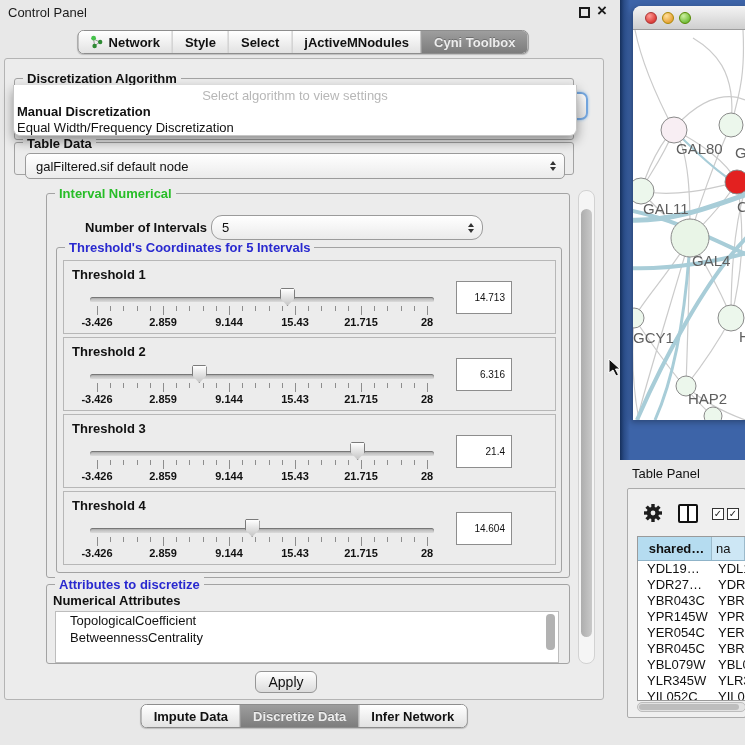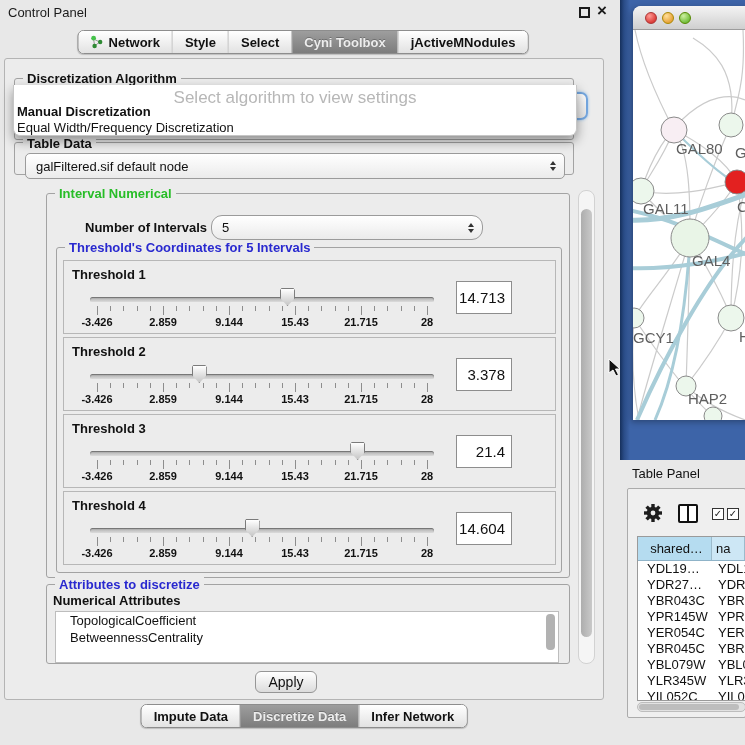--- a/index.html
+++ b/index.html
@@ -50,21 +50,21 @@
   
   #algo-group { left:14px; top:78px; width:560px; height:62px; }
   #algo-combo-end { left:552px; top:92px; width:36px; height:28px; border-radius:7px;
                     border:2px solid #74a7e0; background:linear-gradient(#fdfdfd,#e4e4e4);
                     box-shadow:0 0 3px #8fc0ef; z-index:4; }
   #algo-combo-end .stepper { right:9px; }
   #algo-popup { left:13px; top:85px; width:564px; height:51px; background:#fff;
                 border:1px solid #c6c6c6; border-top:none; border-radius:0 0 7px 7px;
                 box-shadow:0 5px 12px rgba(0,0,0,.40); z-index:10; overflow:hidden; }
   .dd-prompt { position:absolute; left:0; top:3px; width:100%; text-align:center;
-               color:#b7b7b7; font-size:17px; }
+               color:#b7b7b7; font-size:13px; }
   .dd-item { position:absolute; left:3px; font-size:13px; white-space:nowrap; }
   .dd-item.i0 { top:19px; font-weight:bold; }
   .dd-item.i1 { top:35px; }
 
   
   #tabledata-group { left:14px; top:142px; width:560px; height:33px; }
   #tabledata-title { top:-7px; }
   #tabledata-combo { left:10px; top:10px; width:540px; height:26px; }
 
   
@@ -82,21 +82,21 @@
               box-shadow:inset 0 1px 1px rgba(0,0,0,.35); }
   .th-thumb { position:absolute; top:27px; width:15px; height:18px;
               background:linear-gradient(#ffffff,#c7c7c7); border:1px solid #7b7b7b;
               clip-path:polygon(10% 0,90% 0,100% 12%,100% 55%,50% 100%,0 55%,0 12%); }
   .th-ticks { position:absolute; left:33px; top:45px; width:330px; height:10px; }
   .tick { position:absolute; width:1px; background:#8d8d8d; top:0; }
   .tick.minor { height:5px; } .tick.major { height:9px; }
   .th-ticklabels { position:absolute; left:33px; top:55px; width:330px; height:12px; }
   .tlabel { position:absolute; transform:translateX(-50%); font-size:11px; font-weight:bold; white-space:nowrap; }
   .th-value { position:absolute; left:392px; top:20px; width:56px; height:33px; background:#fff;
-              border:1px solid #8d8d8d; font-size:15px; text-align:right; line-height:31px; padding-right:6px; }
+              border:1px solid #8d8d8d; font-size:10px; text-align:right; line-height:31px; padding-right:6px; }
 
   
   #attr-group { left:46px; top:584px; width:524px; height:80px; }
   #attr-sub { position:absolute; left:6px; top:8px; font-size:13px; font-weight:bold; }
   #attr-list { position:absolute; left:8px; top:26px; width:504px; height:52px; background:#fff;
                border:1px solid #bdbdbd; overflow:hidden; font-size:13px; }
   .attr-item { padding-left:14px; line-height:17px; white-space:nowrap; }
   #attr-scroll { position:absolute; right:3px; top:2px; width:9px; height:36px;
                  background:#b2b2b2; border-radius:4px; }
 
@@ -136,21 +136,21 @@
         font-size:10px; line-height:9px; text-align:center; color:#222; background:#fff; }
   #cb1 { left:84px; } #cb2 { left:99px; }
 
   #tp-table { position:absolute; left:9px; top:47px; width:109px; height:165px; background:#fff;
               border:1px solid #9a9a9a; overflow:hidden; }
   #tp-header { display:flex; height:24px; border-bottom:1px solid #8fb3c8; }
   .tp-hcell { font-size:13px; line-height:23px; background:#cde7f5; padding-left:4px;
               border-right:1px solid #9cbacb; overflow:hidden; white-space:nowrap; }
   .tp-hcell.c0 { width:74px; text-align:center; }
   .tp-hcell.c1 { flex:1; }
-  .tp-hcell.tp-hsel { background:#b5dcf0; }
+  .tp-hcell.tp-hsel { background:#b5dcf0;font-weight:bold; }
   .tp-row { display:flex; height:16px; font-size:13px; line-height:16px; white-space:nowrap; }
   .tp-cell { overflow:hidden; }
   .tp-cell.c0 { width:74px; padding-left:9px; }
   .tp-cell.c1 { flex:1; padding-left:6px; }
   #tp-hscroll { position:absolute; left:9px; top:213px; width:109px; height:10px;
                 background:#e2e2e2; border:1px solid #bdbdbd; border-radius:5px; }
   #tp-hthumb { position:absolute; left:1px; top:1px; width:100px; height:6px;
                background:#bdbdbd; border-radius:3px; }
 
   #cursor { left:608px; top:358px; z-index:20; }
@@ -174,25 +174,25 @@
           <circle cx="4" cy="11" r="2.2" fill="#2f8a34"></circle>
         </svg>
         <span>Network</span>
       </div>
       <div class="seg">
         <span>Style</span>
       </div>
       <div class="seg">
         <span>Select</span>
       </div>
+      <div class="seg">
+        <span>jActiveMNodules</span>
+      </div>
       <div class="seg sel">
         <span>Cyni Toolbox</span>
-      </div>
-      <div class="seg">
-        <span>jActiveMNodules</span>
       </div>
     </div>
 </div>
 
 <div class="abs" id="main-panel"></div>
 
 <div class="abs group" id="algo-group">
   <span class="gtitle">Discretization Algorithm</span>
 </div>
 <div class="abs" id="algo-combo-end">
@@ -309,21 +309,21 @@
         </div>
     <div class="th-ticklabels">
           <span class="tlabel" style="left: 0px;">-3.426</span>
           <span class="tlabel" style="left: 66px;">2.859</span>
           <span class="tlabel" style="left: 132px;">9.144</span>
           <span class="tlabel" style="left: 198px;">15.43</span>
           <span class="tlabel" style="left: 264px;">21.715</span>
           <span class="tlabel" style="left: 330px;">28</span>
         </div>
     <div class="th-thumb" style="left: 127.799px;"></div>
-    <div class="th-value">3.378</div>
+    <div class="th-value">6.316</div>
   </div>
 
   <div class="th-row" style="top: 166px;">
     <div class="th-label">Threshold 3</div>
     <div class="th-track"></div>
     <div class="th-ticks">
           <div class="tick major" style="left: 0px;"></div>
           <div class="tick minor" style="left: 13.2px;"></div>
           <div class="tick minor" style="left: 26.4px;"></div>
           <div class="tick minor" style="left: 39.6px;"></div>

